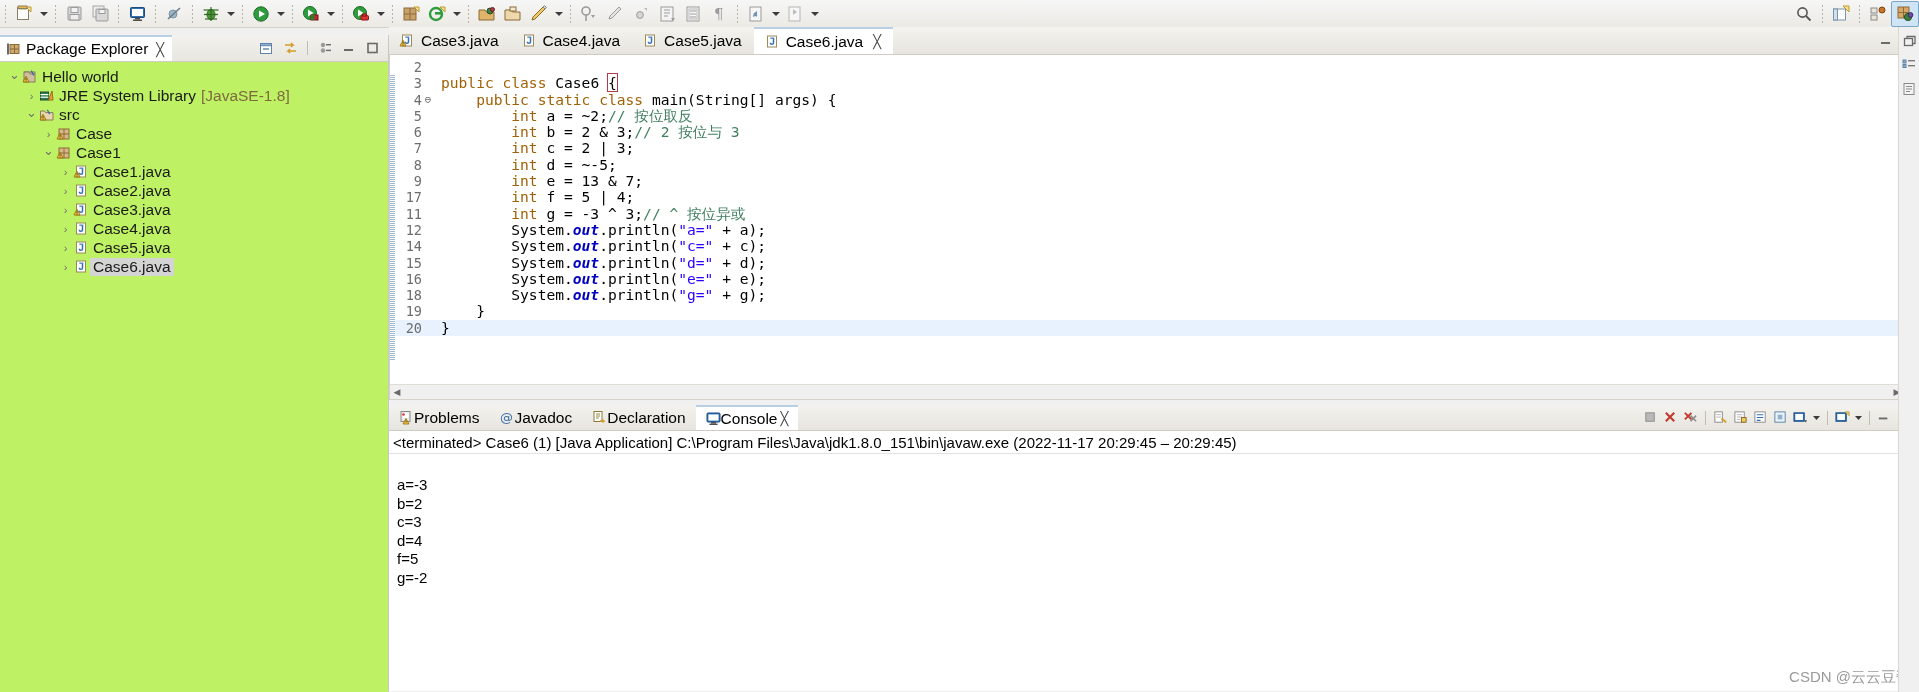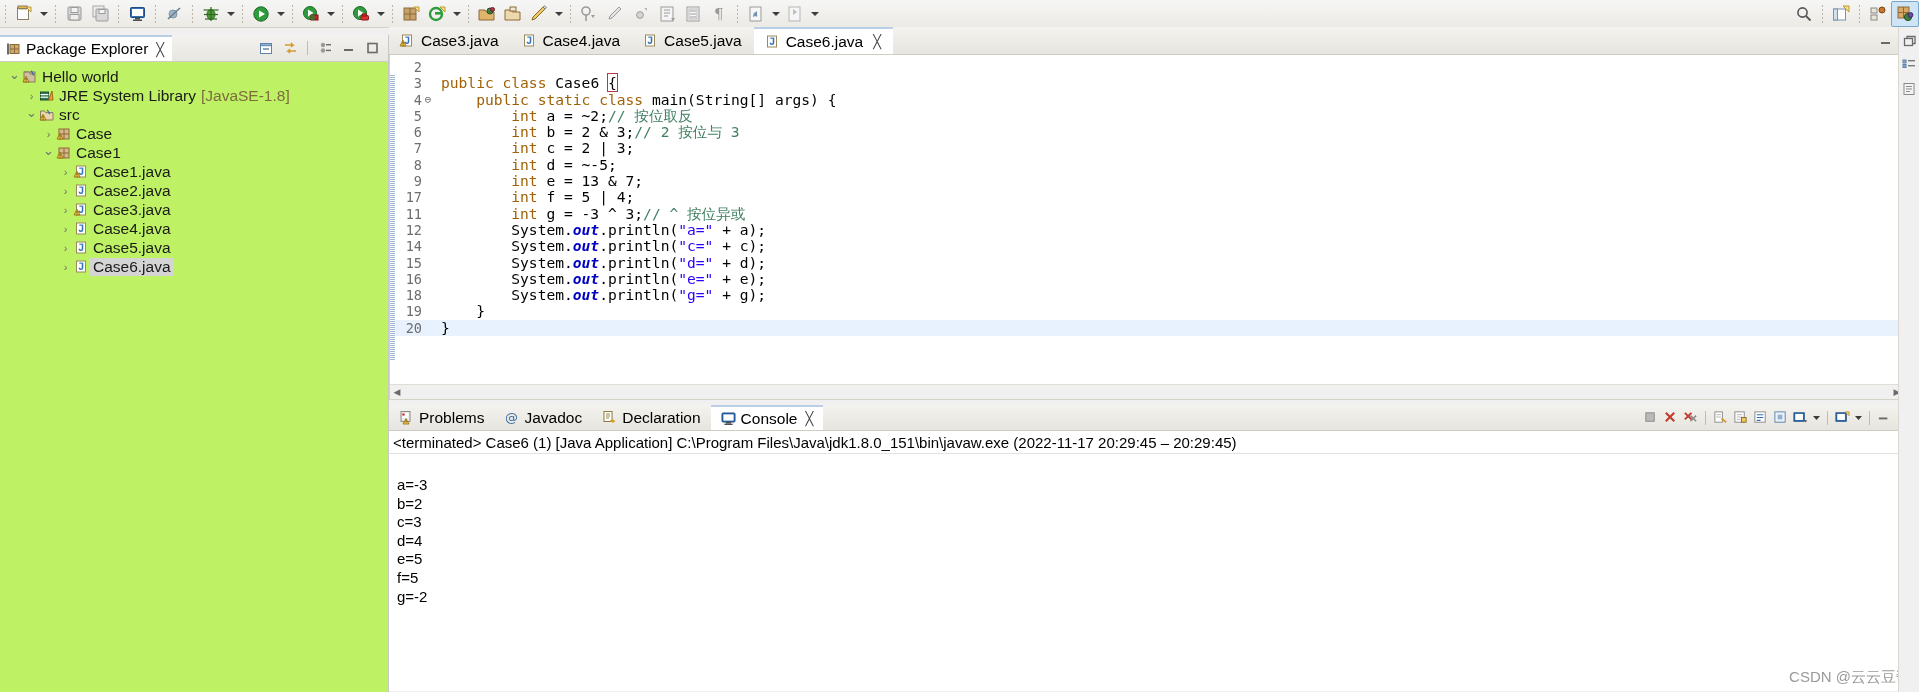--- a/index.html
+++ b/index.html
@@ -140,21 +140,21 @@
   
   .console{
     position:absolute;left:0;top:378px;width:1530px;height:287px;background:#f0f0f0;
   }
   .c-tabbar{
     height:25px;display:flex;align-items:flex-end;
     background:linear-gradient(#f3f2ee,#e7e5df);
     border-bottom:1px solid #d0ccc3;
   }
   .c-tab{
-    height:25px;box-sizing:border-box;display:flex;align-items:center;gap:5px;
+    height:25px;box-sizing:border-box;display:flex;align-items:center;
     padding:0 10px;font-size:15.5px;color:#000;
   }
   .c-tab.active{background:#ffffff;border-top:2px solid #b8cfe5;}
   .c-tab .close-x{font-size:13px;color:#444;margin-left:3px;}
   .c-tools{margin-left:auto;display:flex;align-items:center;gap:1px;padding-right:5px;height:25px;}
   .c-tool{width:19px;height:21px;display:flex;align-items:center;justify-content:center;}
   .c-vsep{width:1px;height:14px;background:#c0bcb4;margin:0 4px;}
 
   .c-status{
     height:22px;display:flex;align-items:center;padding-left:2px;
@@ -821,21 +821,20 @@
       <div class="c-status">
         <span style="padding-left:2px;">&lt;terminated&gt; Case6 (1) [Java Application] C:\Program Files\Java\jdk1.8.0_151\bin\javaw.exe  (2022-11-17 20:29:45 – 20:29:45)</span>
       </div>
 
       <div class="c-out">
         <div id="c-output">
             <div class="oline">a=-3</div>
             <div class="oline">b=2</div>
             <div class="oline">c=3</div>
             <div class="oline">d=4</div>
-            <div class="oline">e=5</div>
             <div class="oline">f=5</div>
             <div class="oline">g=-2</div>
           </div>
         <div class="c-vscroll">
           <div style="position:absolute;left:1px;top:0;width:11px;height:13px;background:#e8e8e8;border:1px solid #cfcfcf;box-sizing:border-box;"></div>
           <div style="position:absolute;left:1px;bottom:0;width:11px;height:13px;background:#e8e8e8;border:1px solid #cfcfcf;box-sizing:border-box;"></div>
         </div>
         <div class="watermark">CSDN @云云豆酱</div>
       </div>
     </div>

